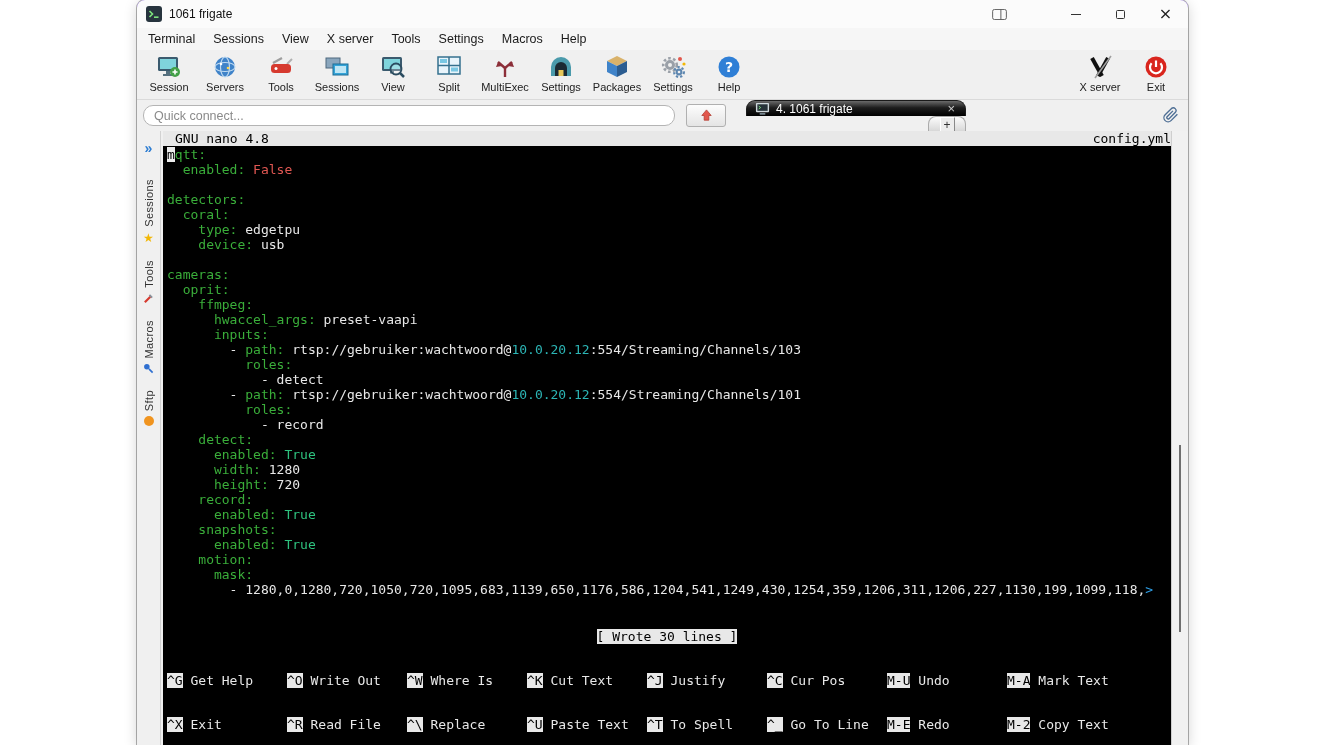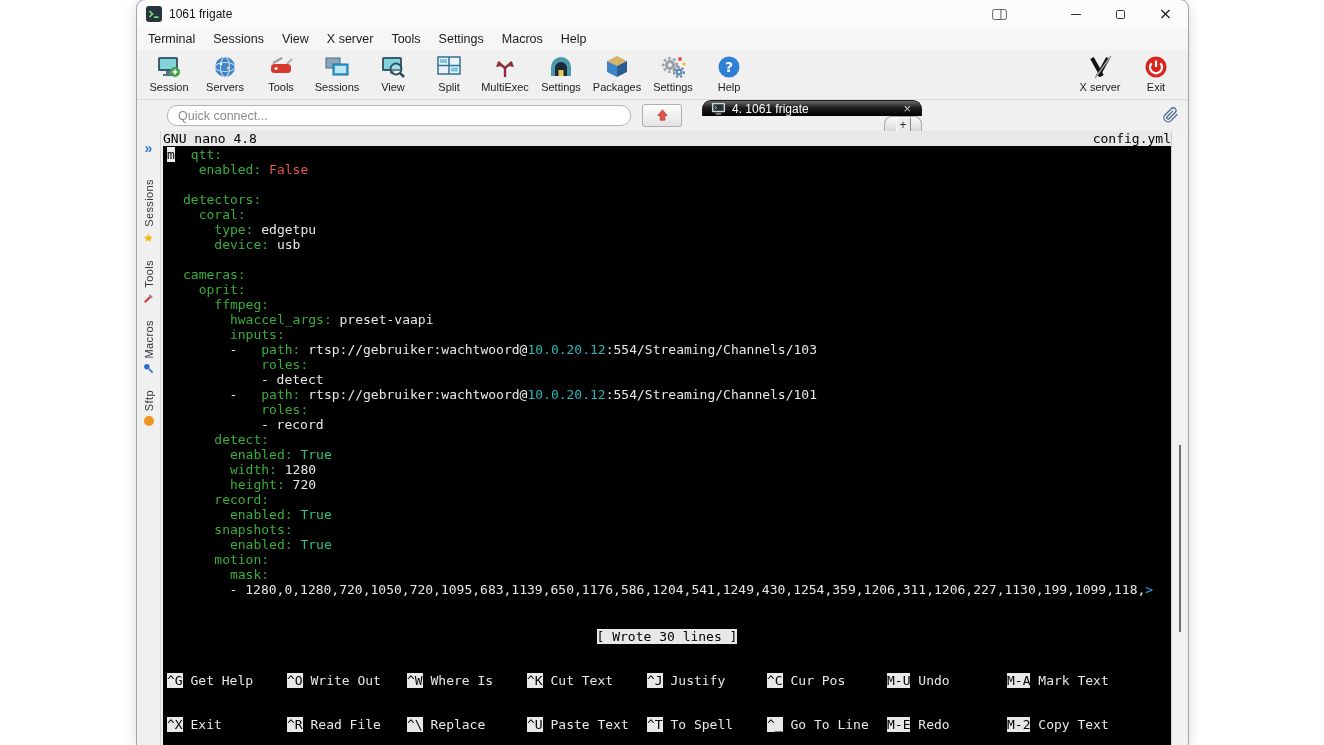--- a/index.html
+++ b/index.html
@@ -31,23 +31,23 @@
   
   .toolbar { height:50px; background:#f0f0f0; border-bottom:1px solid #dadada; display:flex;
              align-items:flex-start; padding:3px 4px 0 4px; flex:0 0 auto; }
   .tool-item { width:56px; display:flex; flex-direction:column; align-items:center; gap:1px; padding-top:1px; }
   .tool-icon { width:26px; height:26px; display:block; }
   .tool-label { font-size:11px; color:#222; white-space:nowrap; }
   .toolbar-spacer { flex:1; }
   
   .quickbar { height:31px; background:#f0f0f0; display:flex; align-items:center; padding:0 6px;
               position:relative; flex:0 0 auto; }
-  .quick-input { width:464px; height:21px; border:1px solid #b4b4b4; border-radius:10px; padding:0 10px;
+  .quick-input { width:532px; height:21px; border:1px solid #b4b4b4; border-radius:10px; padding:0 10px;
                  font-size:12.5px; color:#444; background:#fff; outline:none;
-                 font-family:"Liberation Sans","DejaVu Sans",sans-serif;margin-left:24px; }
+                 font-family:"Liberation Sans","DejaVu Sans",sans-serif; }
   .quick-input::placeholder { color:#8a8a8a; }
   .detach-btn { width:40px; height:23px; margin-left:11px; border:1px solid #b0b0b0; border-radius:3px;
                 background:linear-gradient(#fdfdfd,#e4e4e4); display:flex; align-items:center; justify-content:center; }
   .tabs { display:flex; align-items:flex-end; height:100%; margin-left:20px;flex-direction:column; }
   .term-tab { width:220px; height:25px; border-radius:9px 9px 0 0;
               background:linear-gradient(#6a6a6a,#1d1d1d 45%,#000); border:1px solid #1a1a1a; border-bottom:none;
               display:flex; align-items:center; padding:0 8px; gap:6px; }
   .term-tab-label { color:#fff; font-size:12px; flex:1; white-space:nowrap; overflow:hidden; }
   .tab-close { color:#c9c9c9; font-size:13px; line-height:1; padding:0 2px; }
   .new-tab { width:38px; height:22px; border-radius:8px 8px 0 0; background:linear-gradient(#fcfcfc,#d5d5d5);
@@ -61,26 +61,26 @@
                align-items:center; padding-top:10px; flex:0 0 auto; }
   .sb-expand { color:var(--accent-blue); font-weight:bold; font-size:14px; line-height:1; margin-bottom:24px; }
   .sb-tab { display:flex; flex-direction:column; align-items:center; gap:5px; margin-bottom:16px; }
   .sb-label { writing-mode:vertical-rl; transform:rotate(180deg); font-size:11px; color:#333; letter-spacing:0.4px; }
   .sb-star { color:#f2b705; font-size:12px; line-height:1; }
   .sb-ball { width:10px; height:10px; border-radius:50%; background:#f0941f; }
   
   .terminal { flex:1; background:var(--term-bg); margin-left:2px; position:relative; overflow:hidden;
               font-family:"DejaVu Sans Mono","Liberation Mono",monospace; font-size:13px; line-height:15px; }
   .nano-header { height:15px; background:var(--nano-bg); color:var(--nano-fg); position:relative; }
-  .nano-title { }
+  .nano-title { margin-left:12px; }
   .nano-file { position:absolute; left:0; right:0; top:0; text-align:right; }
   .term-body { padding:1px 0 0 4px; white-space:pre; }
   .tline { height:15px; white-space:pre; }
   .t-p { color:var(--term-fg); }
-  .t-k { color:var(--yaml-key);padding-left:16px; }
+  .t-k { color:var(--yaml-key); }
   .t-f { color:var(--bool-false); }
   .t-t { color:var(--bool-true); }
   .t-i { color:var(--ip-color); }
   .t-w { color:var(--wrap-color); }
   .t-cur { background:#ececec; color:#000; }
   .nano-footer { position:absolute; left:0; right:0; bottom:13px; }
   .nano-status { height:15px; text-align:center; color:var(--term-fg); }
   .nano-status span { background:var(--nano-bg); color:var(--nano-fg); }
   .shortcut-row { height:15px; display:flex; padding-left:4px; overflow:hidden;margin-top:29px; }
   .shortcut { width:120px; flex:0 0 auto; color:var(--term-fg); white-space:pre; }

